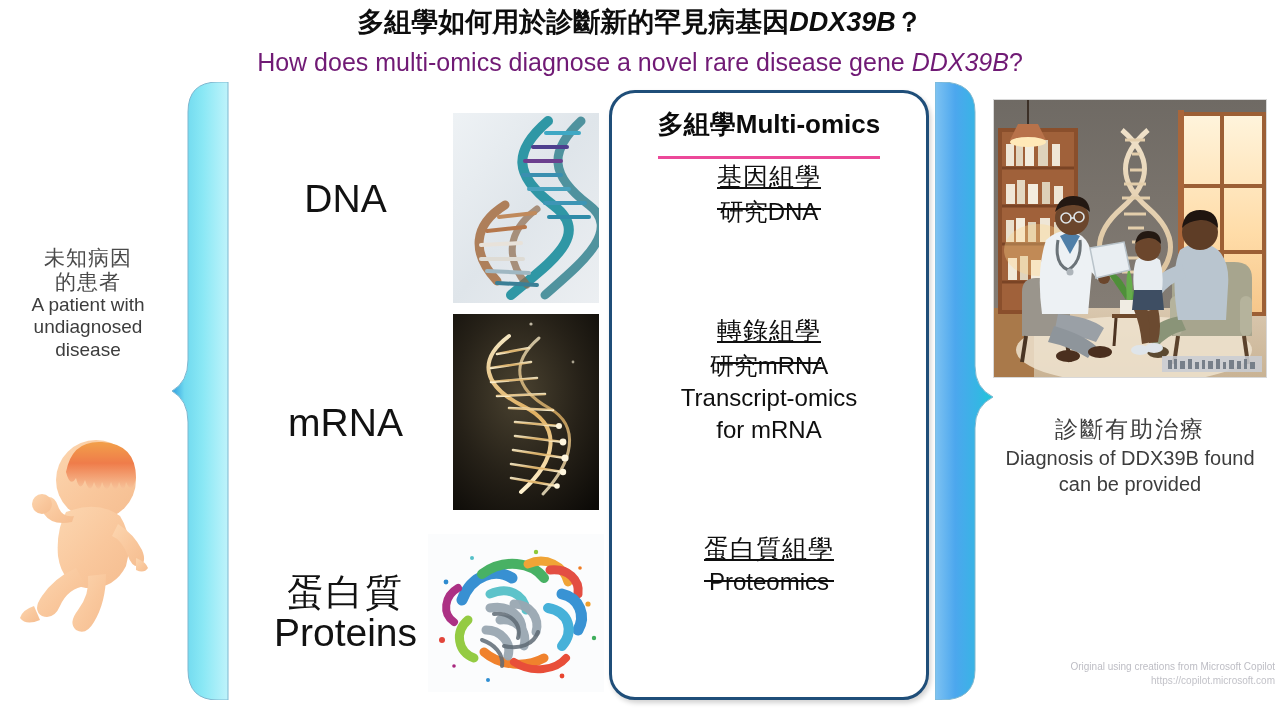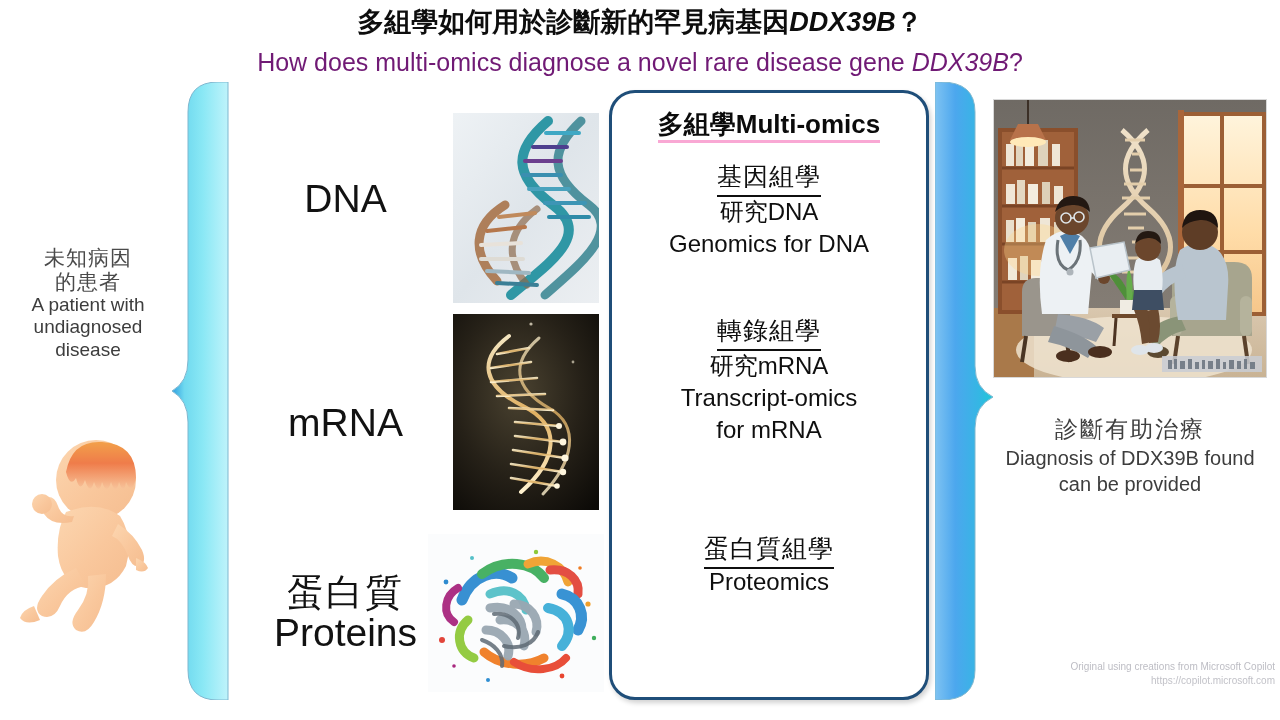--- a/index.html
+++ b/index.html
@@ -150,39 +150,40 @@
     position: absolute;
     top: 14px;
     left: 0;
     width: 100%;
     text-align: center;
     font-size: 26px;
     font-weight: bold;
     color: #0b0b0b;
   }
   .omics-head span.u {
-    border-bottom: 3px solid #f9a8d4;
-    padding-bottom: 1px;
+    border-bottom: 3px solid #ec4899;
+    padding-bottom: 17px;
     text-align: center;
   }
   .omics-sec {
     position: absolute;
     left: 0;
     width: 100%;
     text-align: center;
     color: #0f0f0f;
     line-height: 1.22;
   }
   .omics-sec .hdr {
     font-size: 25px;
     letter-spacing: 1px;
   }
   .omics-sec .hdr span.u {
     border-bottom: 2.5px solid #0f0f0f;
-    padding-bottom: 5px;
+    padding-bottom: 18px;
+    text-decoration: underline;
   }
   .omics-sec .sub {
     font-size: 24px;
     margin-top: 5px;
   }
   .omics-sec .en {
     font-size: 24px;
     margin-top: 3px;
   }
   .sec-genomics    { top: 68px; }
@@ -422,21 +423,20 @@
   </svg>
 
   <div class="omics-box">
     <div class="omics-inner">
 
       <div class="omics-head"><span class="u"><span>多組學</span><span>Multi-omics</span></span></div>
 
       <div class="omics-sec sec-genomics">
         <div class="hdr"><span class="u">基因組學</span></div>
         <div class="sub">研究DNA</div>
-        <div class="en">Genomics for DNA</div>
       </div>
 
       <div class="omics-sec sec-transcript">
         <div class="hdr"><span class="u">轉錄組學</span></div>
         <div class="sub">研究mRNA</div>
         <div class="en">Transcript-omics</div>
         <div class="en">for mRNA</div>
       </div>
 
       <div class="omics-sec sec-proteomics">

